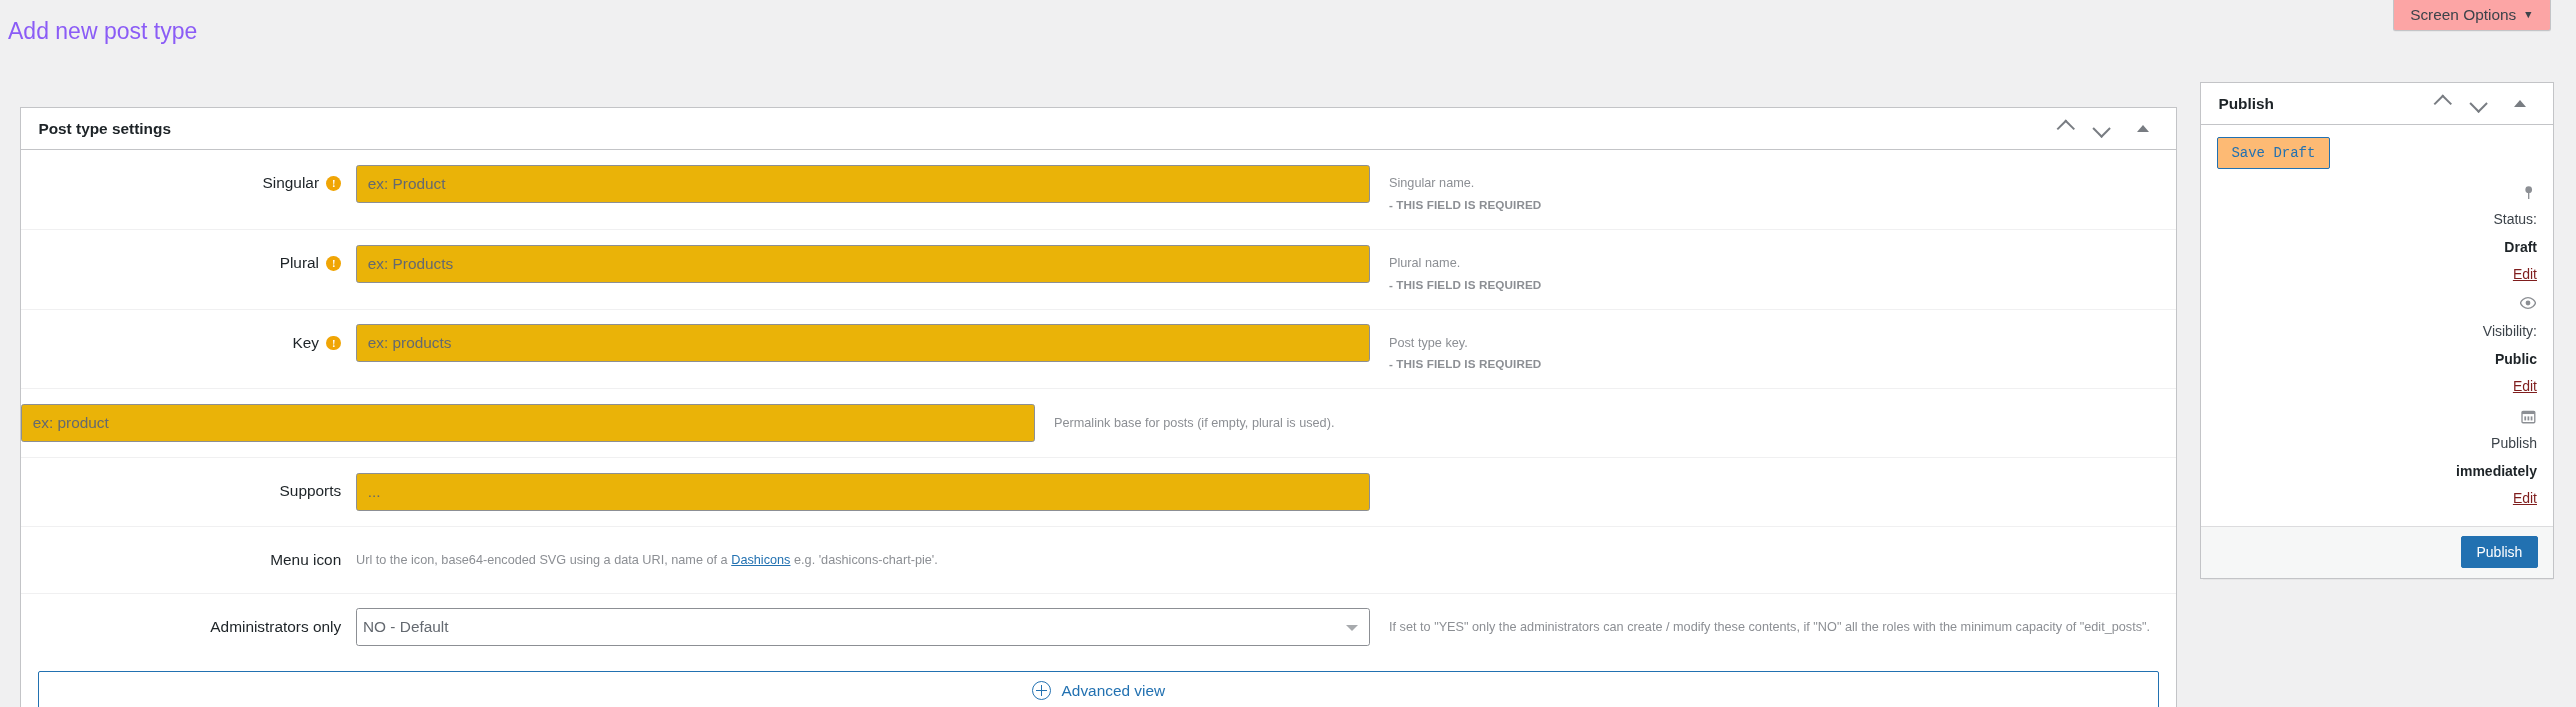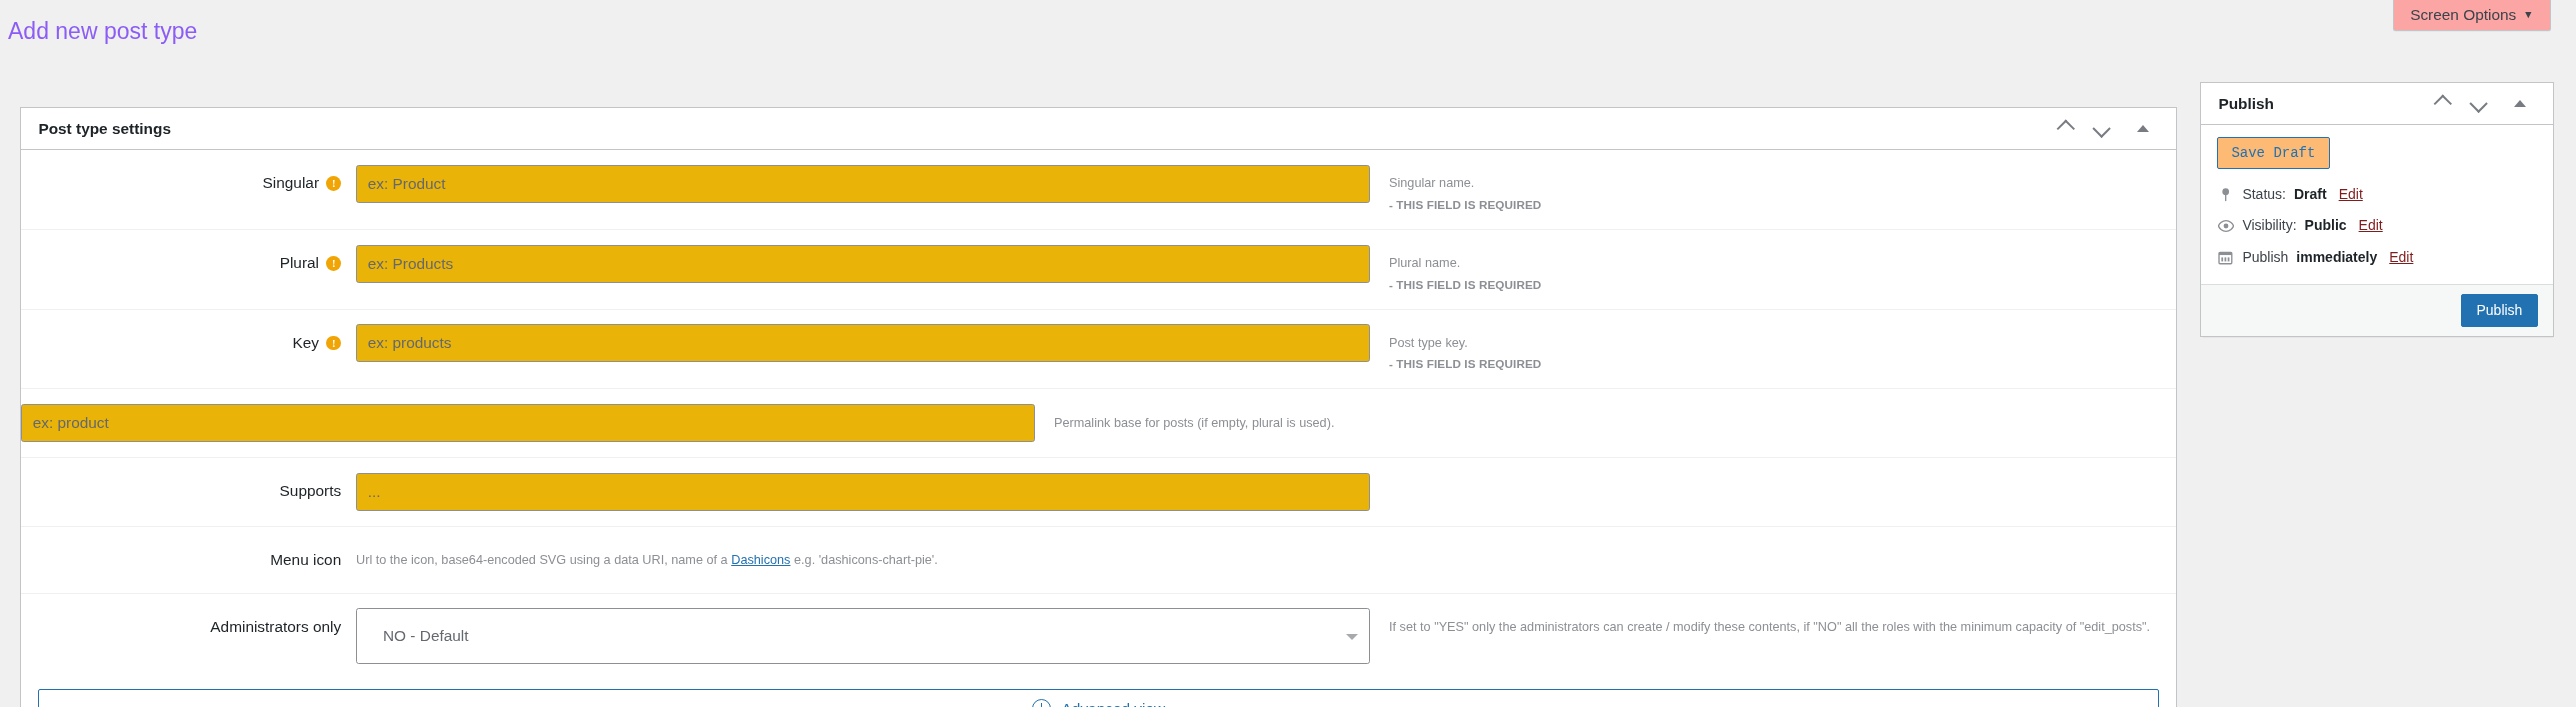--- a/index.html
+++ b/index.html
@@ -128,23 +128,23 @@
     padding: 0 10.7px;
     font-size: 15.4px; color: #2c3338;
     font-family: inherit;
     box-shadow: 0 0 0 transparent;
   }
   .text-input::placeholder { color: #646970; opacity: 1; }
   .text-input.has-value { color: #2c3338; }
 
   .select-wrap { position: relative; width: 100%; }
   .select-input {
-    width: 100%; height: 56px;
+    width: 100%; height: 38px;
     border: 0.7px solid #8c8f94; border-radius: 2.7px;
-    background: #fff; padding: 0 31px 0 26px;
+    background: #fff; padding: 0 31px 0 6px;
     font-size: 15.4px; color: #646970;
     font-family: inherit;
     appearance: none; -webkit-appearance: none;
     cursor: pointer;
   }
   .select-arrow {
     position: absolute; right: 12px; top: 50%;
     margin-top: -2.7px; pointer-events: none;
     width: 0; height: 0;
     border-left: 6px solid transparent;
@@ -184,24 +184,25 @@
     color: #2271b1;
     border-radius: 2px;
     font-size: 14px;
     padding: 6.7px 13.4px;
     cursor: pointer;
     font-family: Liberation Mono, monospace;
     line-height: 1.2;
   }
   .misc-actions { padding: 5.4px 16px 10.7px 16px; }
   .misc-row {
-    display: flex; align-items: center; gap: 8px;
+    display: flex; align-items: flex-end; gap: 8px;
     font-size: 14px; color: #3c434a;
     padding: 6px 0;
     line-height: 1.4;
+    flex-direction: column;
   }
   .misc-row b { font-weight: 700; color: #1d2327; }
   .misc-icon { width: 17.4px; flex: 0 0 17.4px; display: flex; justify-content: center; color: #8c8f94; }
   .edit-link { color: #7f1d1d; text-decoration: underline; cursor: pointer; margin-left: 4px; }
   .publish-footer {
     background: #f6f7f7;
     border-top: 0.7px solid #dcdcde;
     padding: 9.4px 14.8px;
     display: flex; justify-content: flex-end; align-items: center;
     min-height: 47px;

